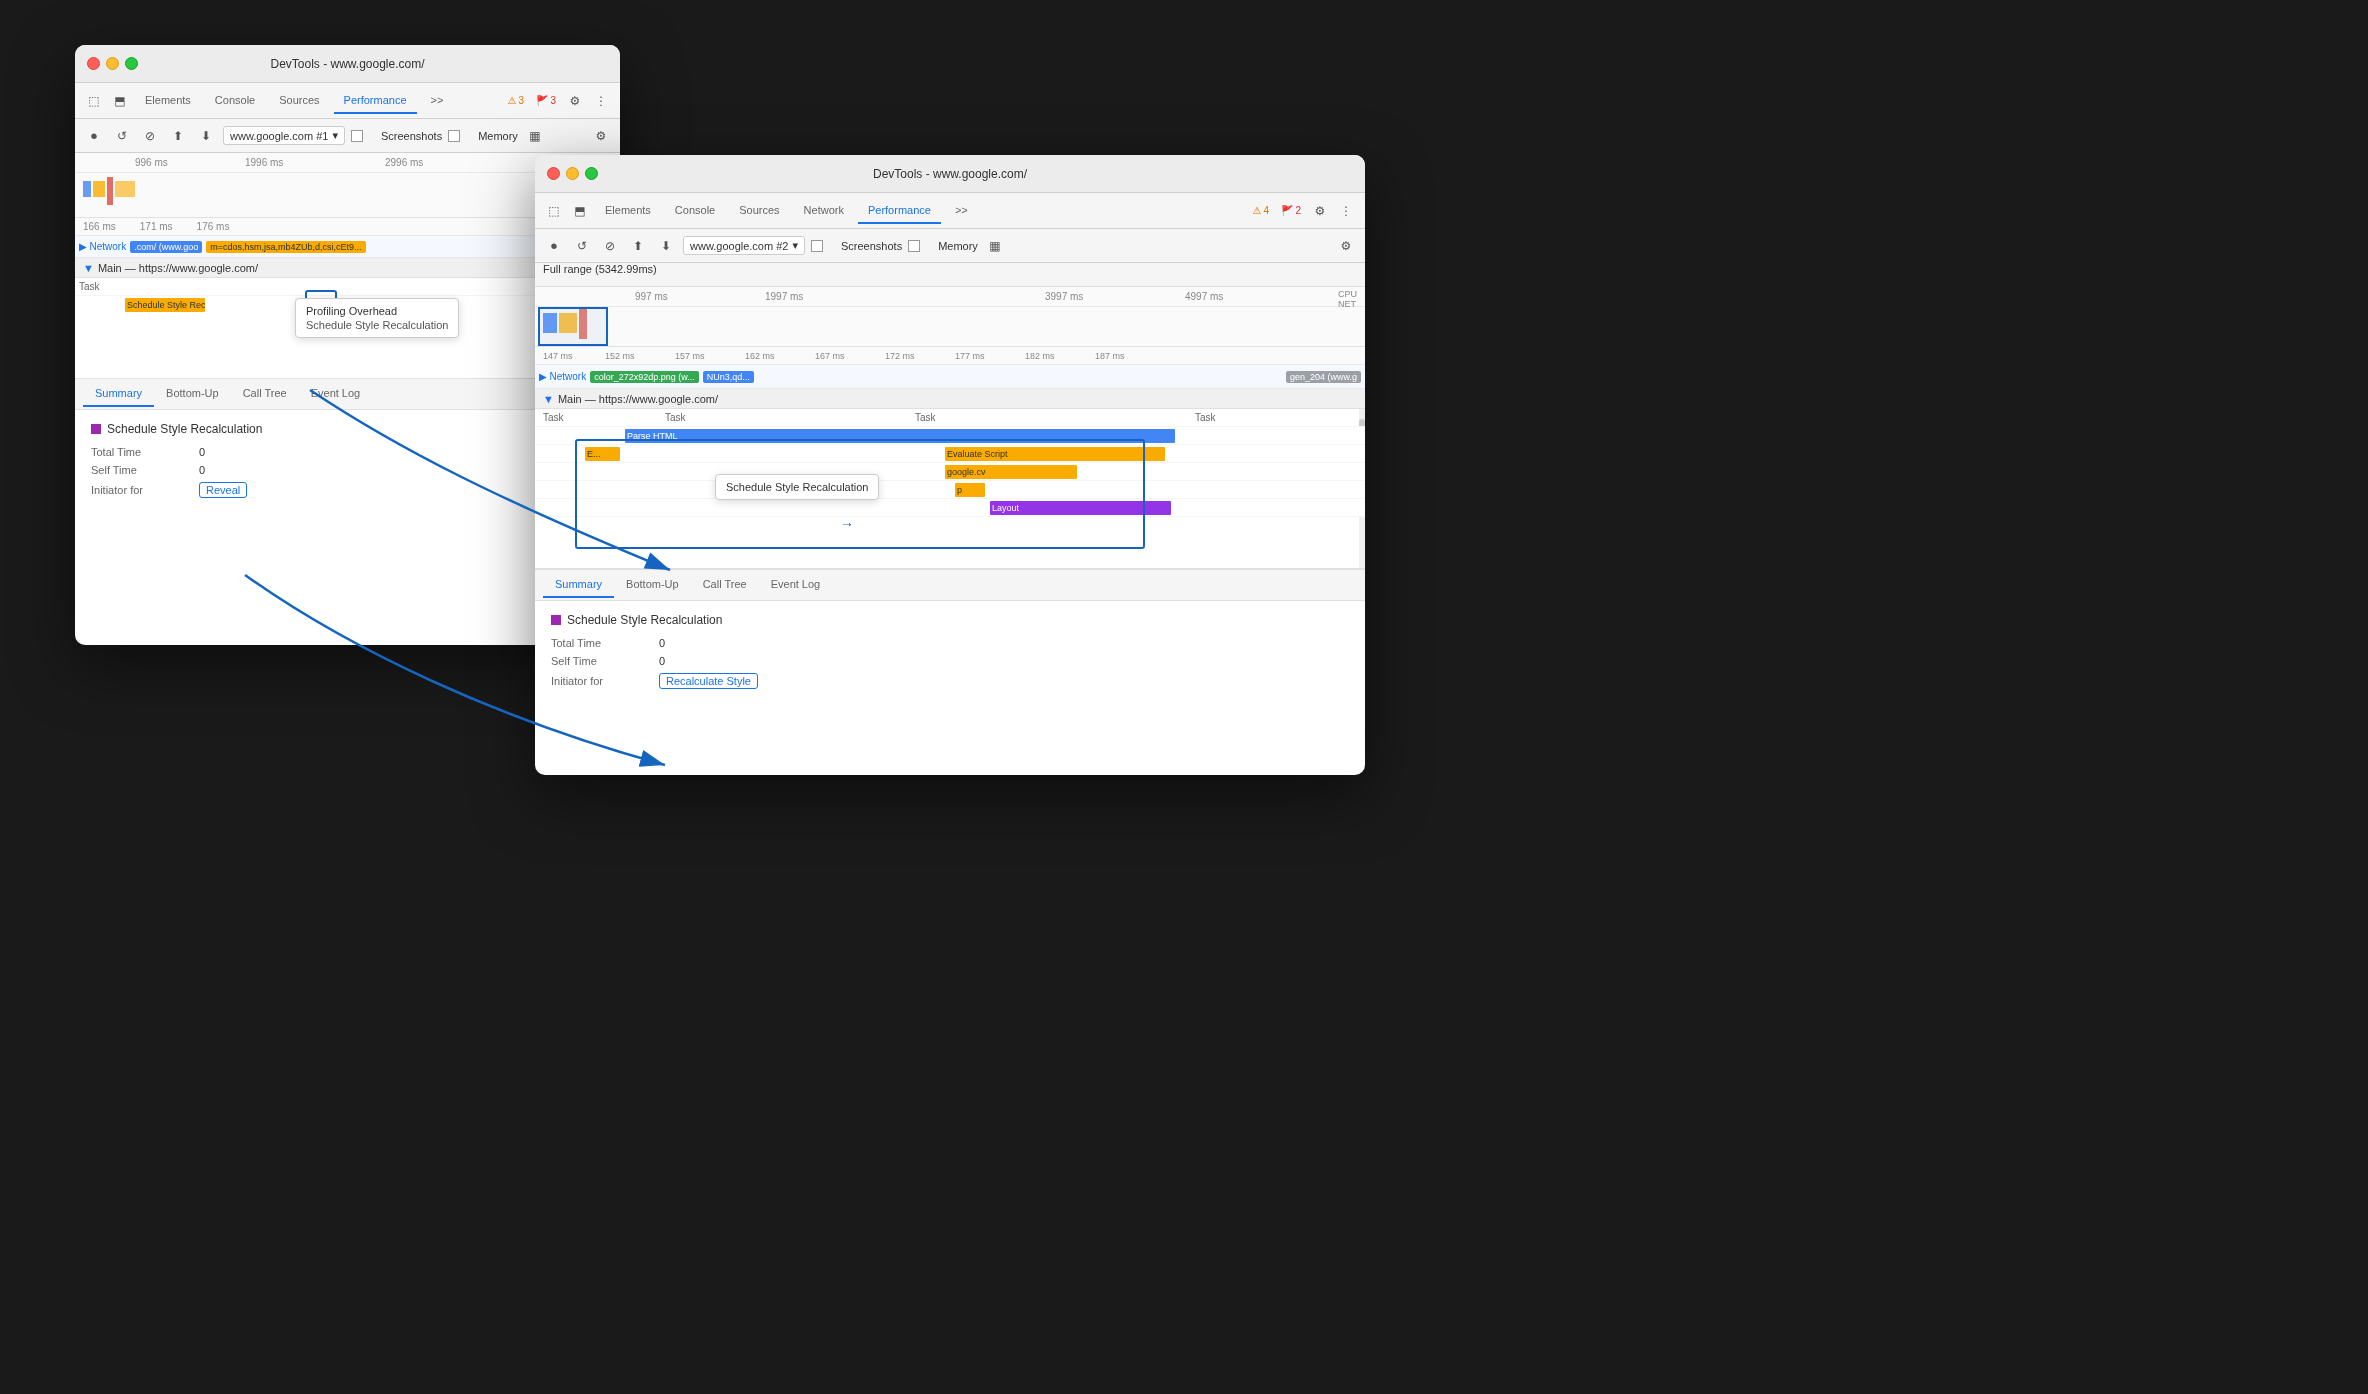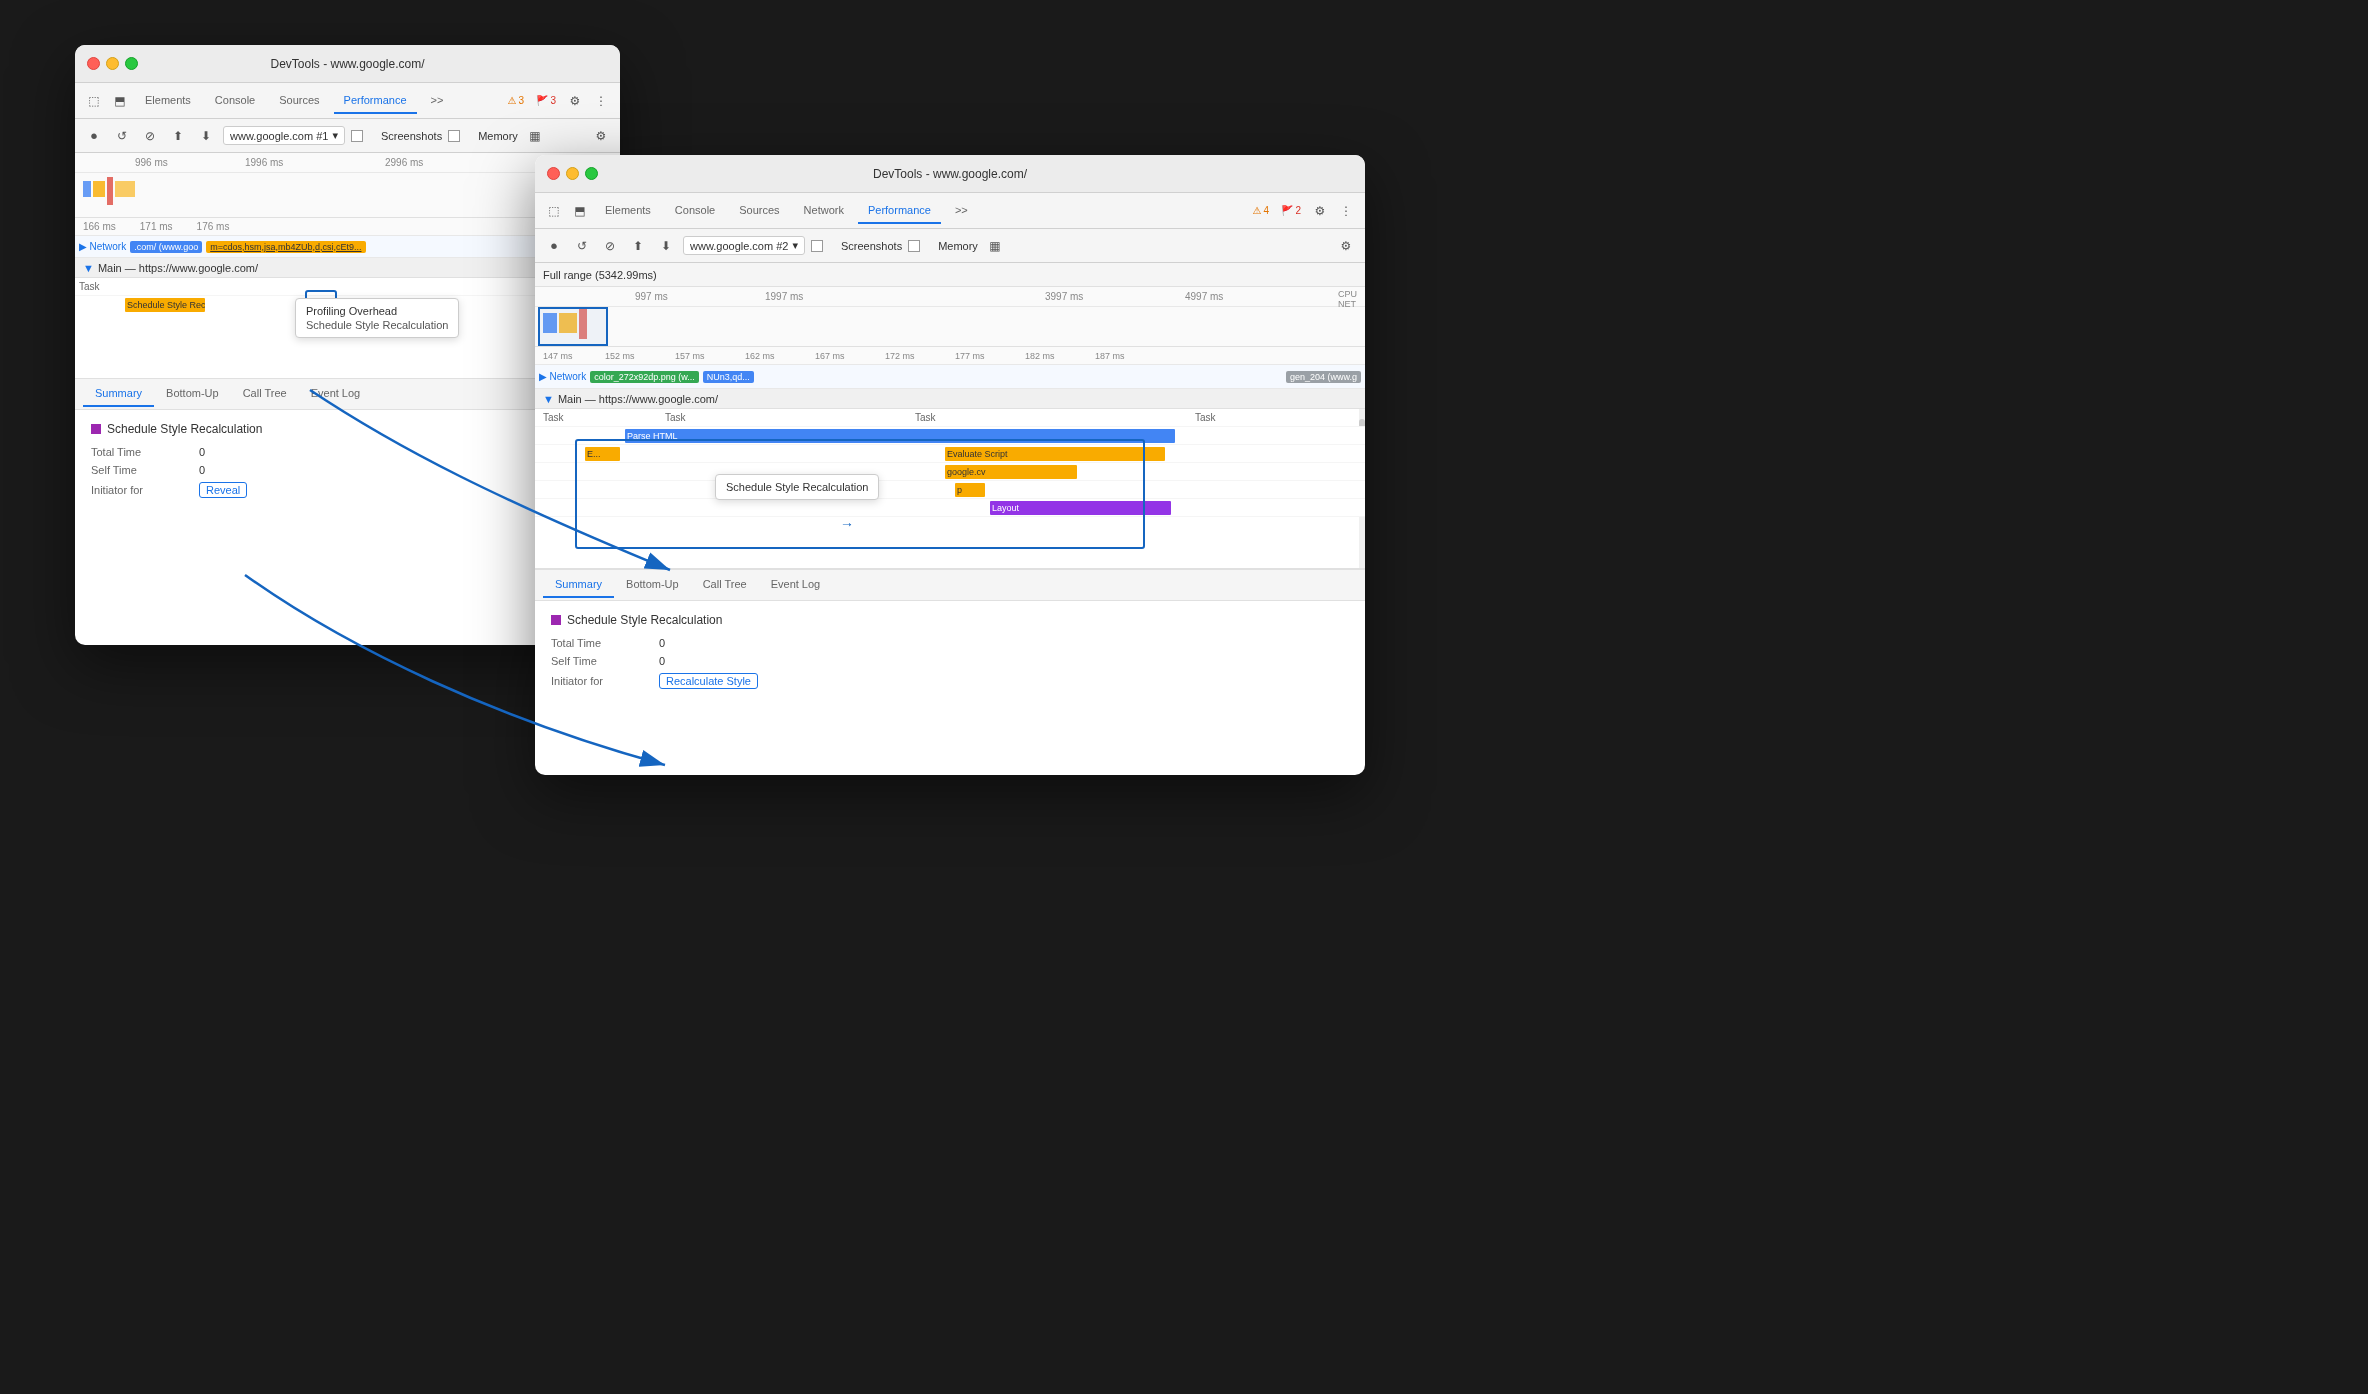--- a/index.html
+++ b/index.html
@@ -138,21 +138,21 @@
       display: flex;
       align-items: center;
       justify-content: center;
     }
 
     .full-range-bar {
       height: 24px;
       background: #f5f5f5;
       border-bottom: 1px solid #e0e0e0;
       display: flex;
-      align-items: center;
+      align-items: flex-start;
       padding: 0 8px;
       font-size: 11px;
       color: #333;
       font-weight: 500;
     }
 
     .timeline-ruler {
       height: 20px;
       background: #fafafa;
       border-bottom: 1px solid #e8e8e8;
@@ -468,21 +468,21 @@
 
   <div class="time-ruler-row" style="height:18px;background:#fafafa;border-bottom:1px solid #e8e8e8;display:flex;align-items:center;padding:0 8px;gap:24px;font-size:10px;color:#888;">
     <span>166 ms</span>
     <span>171 ms</span>
     <span>176 ms</span>
   </div>
 
   <div class="network-row">
     <span class="network-label" style="color:#1a73e8;font-weight:500;">▶ Network</span>
     <div class="network-item blue">.com/ (www.goo</div>
-    <div class="network-item" style="background:#f9ab00;color:#333;text-decoration:underline;">m=cdos,hsm,jsa,mb4ZUb,d,csi,cEt9...</div>
+    <div class="network-item" style="background:#f9ab00;color:#333;">m=cdos,hsm,jsa,mb4ZUb,d,csi,cEt9...</div>
   </div>
 
   <div class="main-section-label">
     <span style="color:#1a73e8;margin-right:4px;">▼</span>
     <span>Main — https://www.google.com/</span>
   </div>
 
   <div class="flame-chart" style="height:100px;position:relative;background:white;overflow:hidden;">
 
     <div style="height:18px;display:flex;align-items:center;padding:0 4px;font-size:10px;color:#666;border-bottom:1px solid #f5f5f5;gap:60px;">

